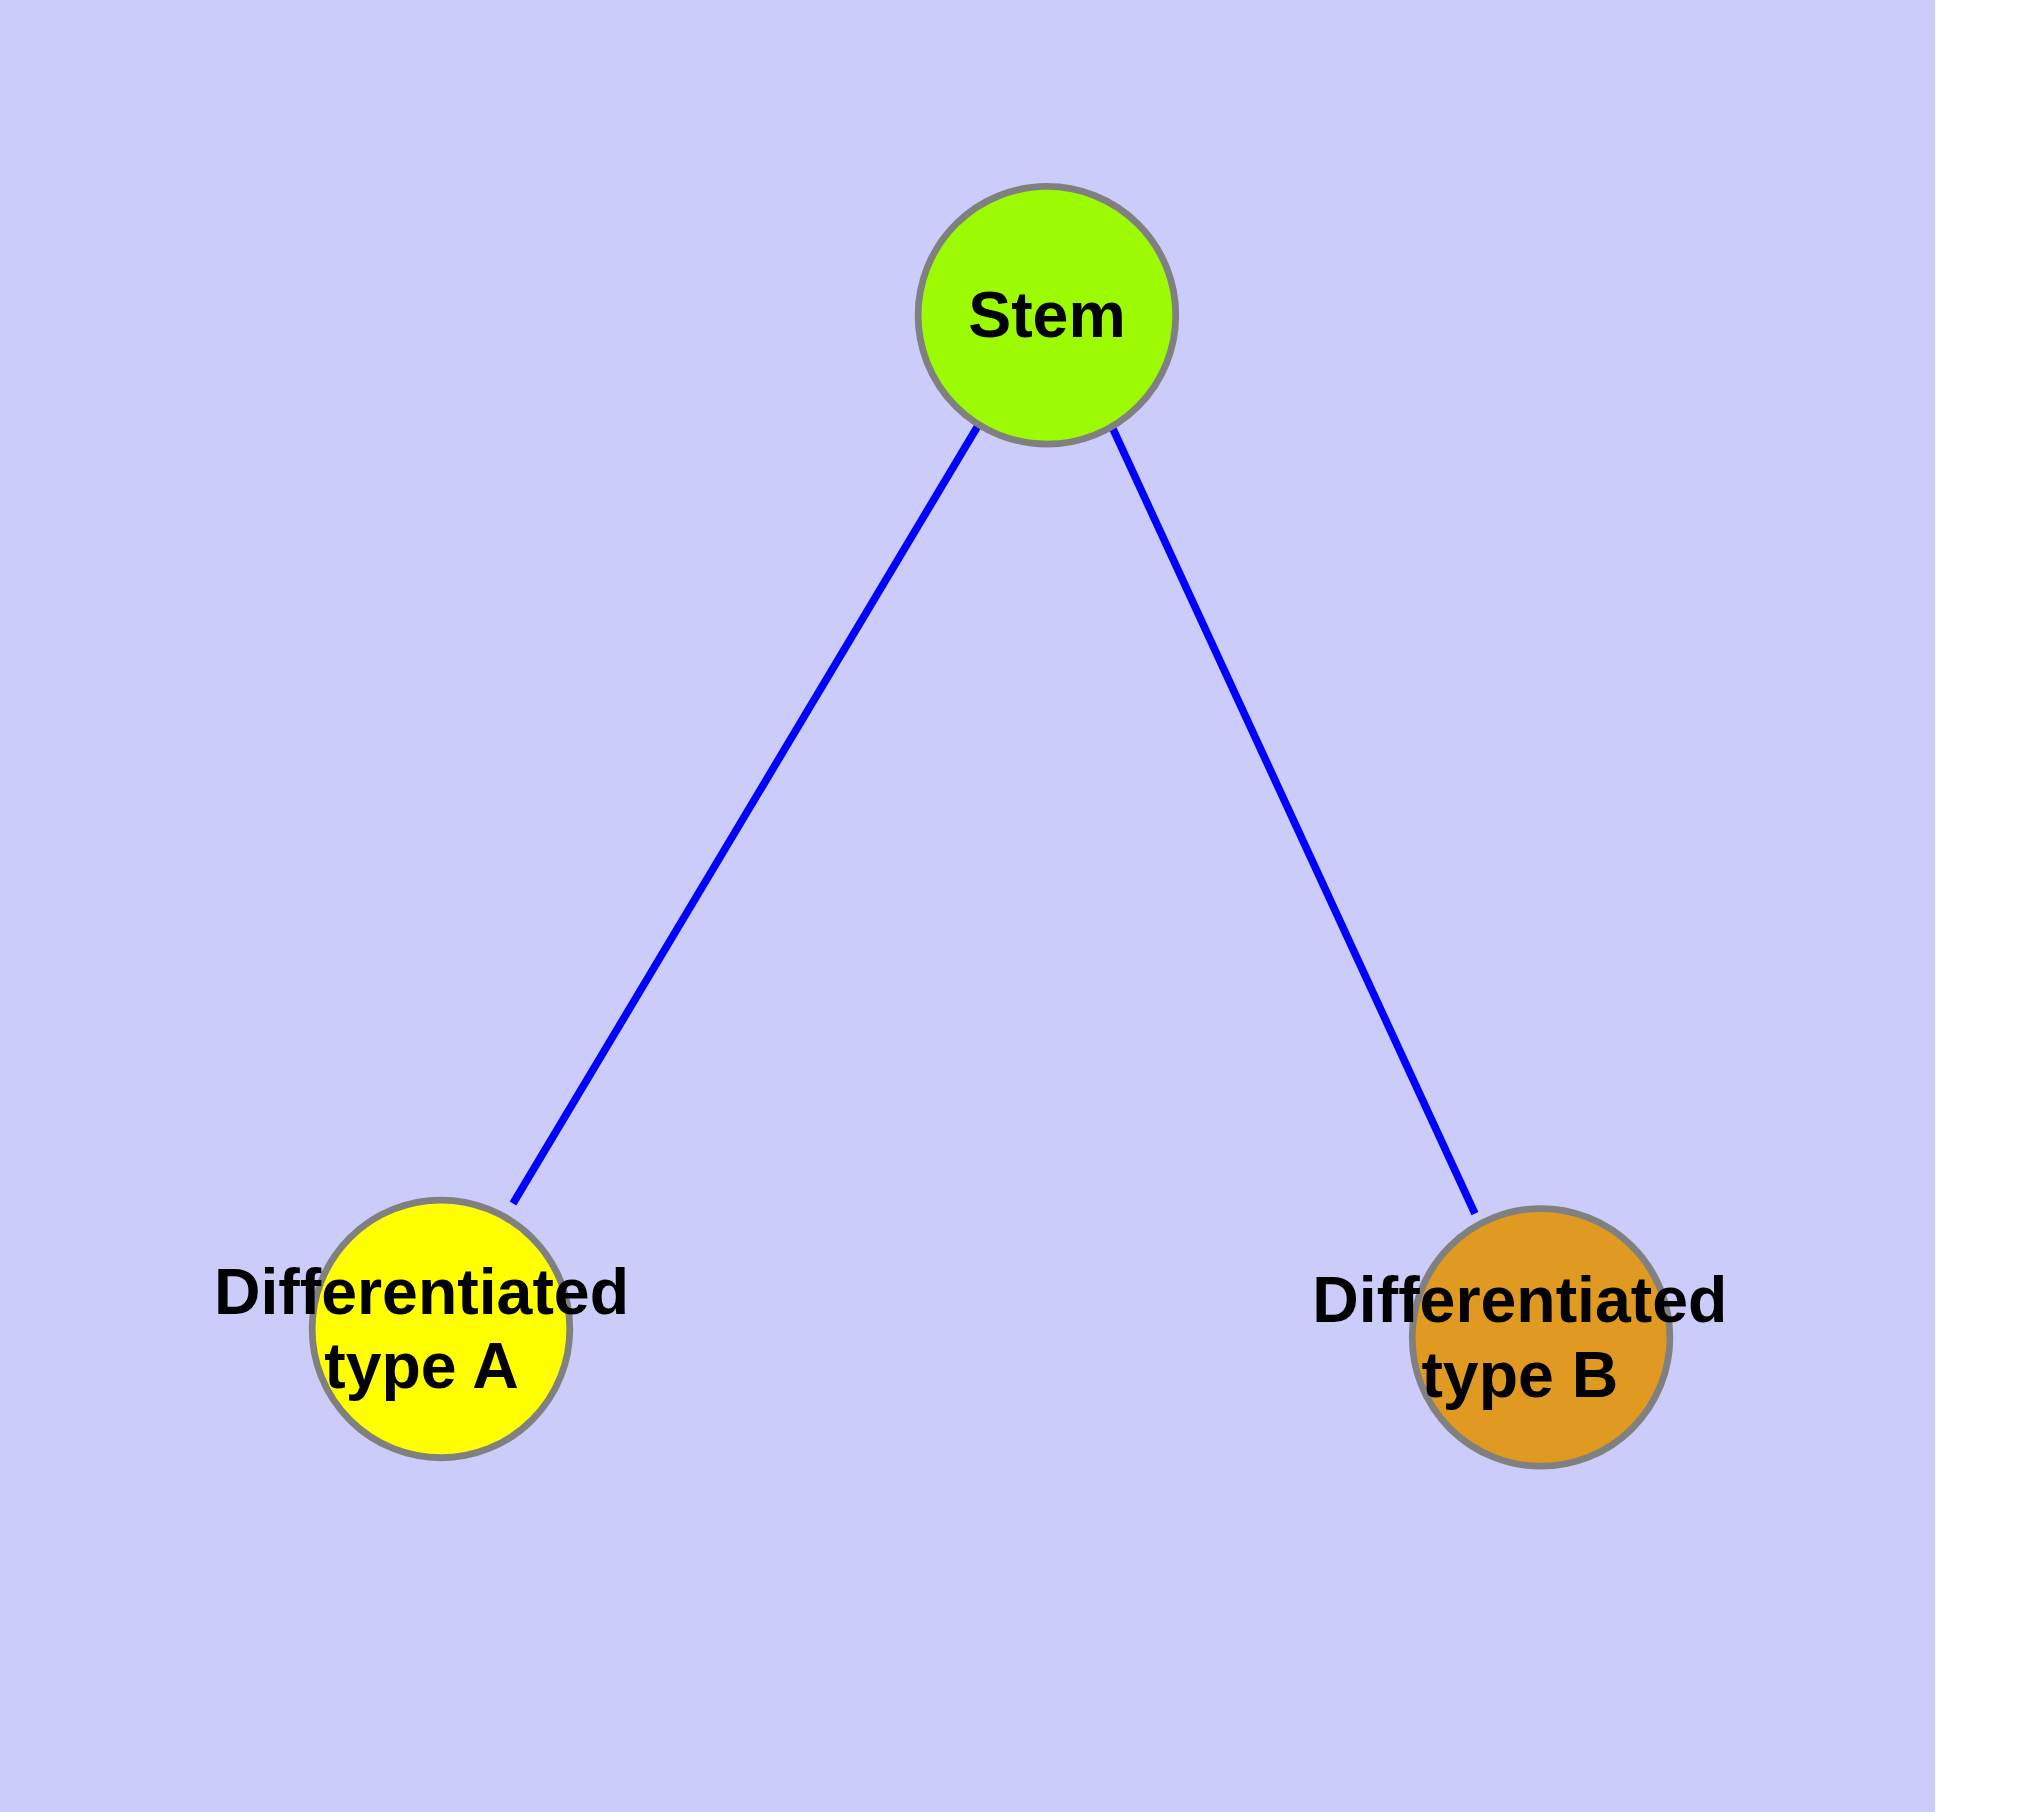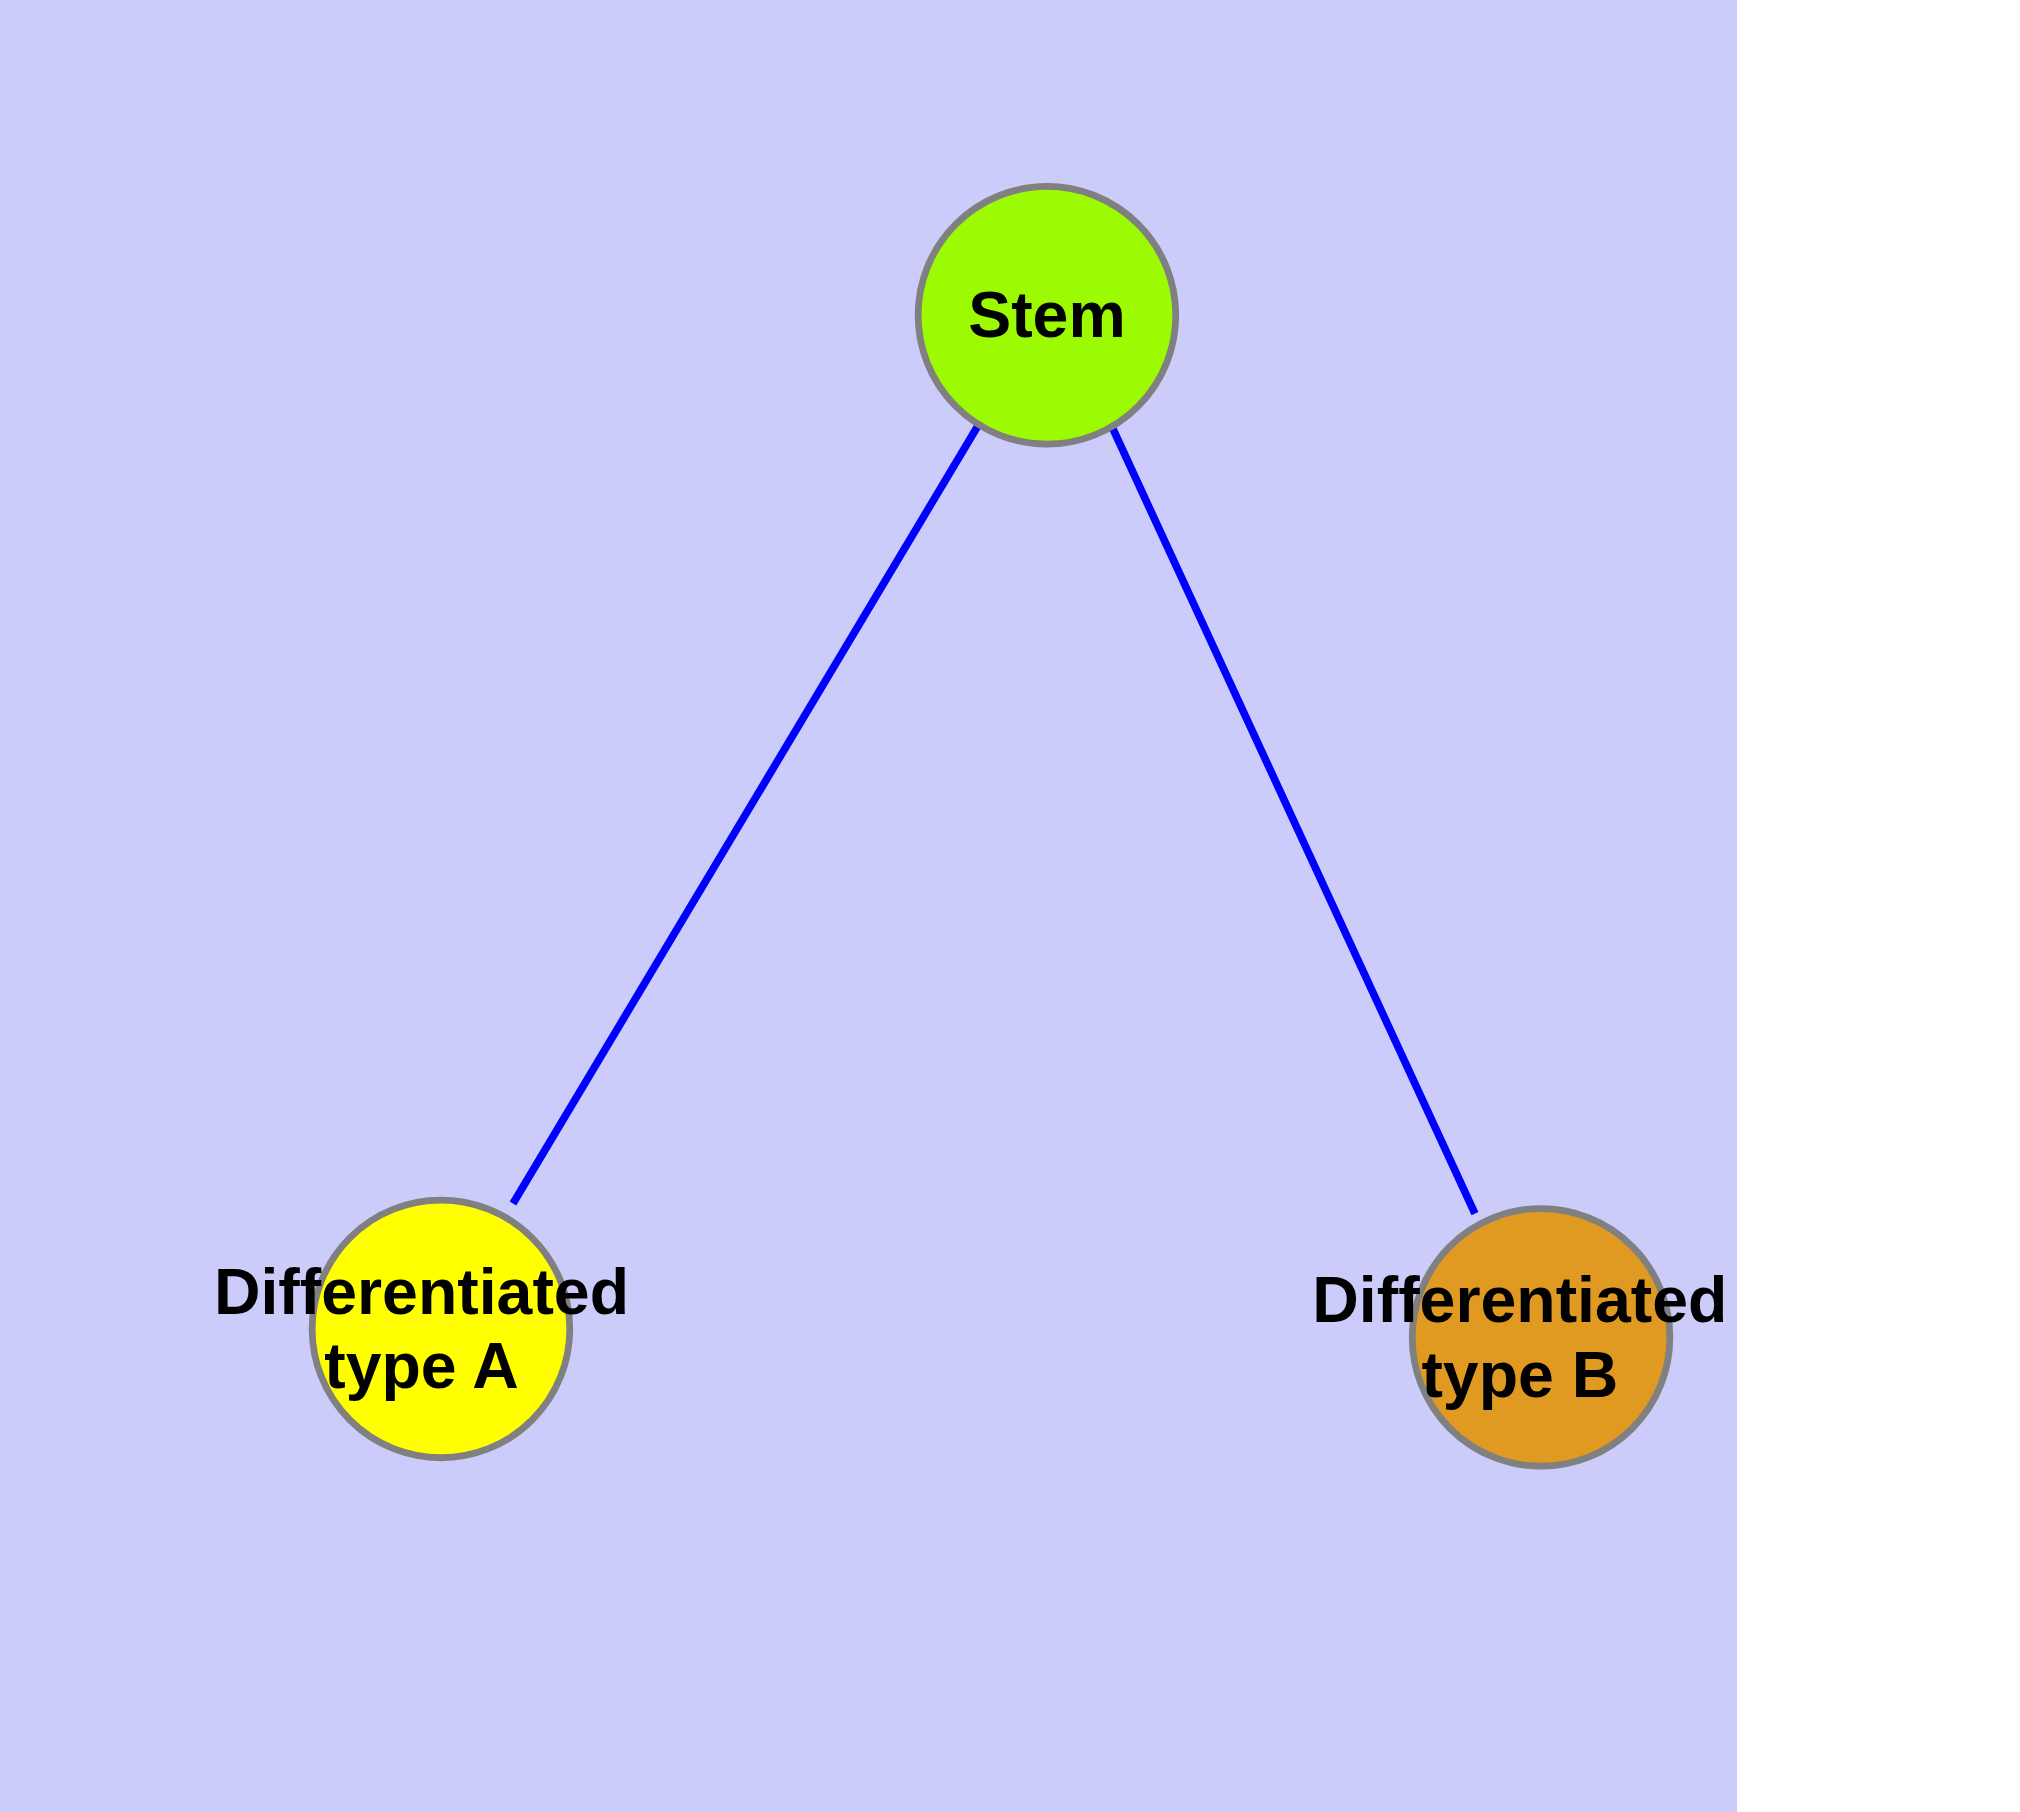--- a/index.html
+++ b/index.html
@@ -29,21 +29,21 @@
     text-anchor: middle;
     paint-order: normal;
   }
   .edge-line {
     stroke-linecap: butt;
   }
 </style>
 </head>
 <body>
 
-<div id="stage" style="width: 1737px; height: 1812px; background: rgb(204, 204, 250);">
+<div id="stage" style="width: 1935px; height: 1812px; background: rgb(204, 204, 250);">
   <svg id="graph" viewBox="0 0 2384 2138" xmlns="http://www.w3.org/2000/svg" style="width: 2021px; height: 1812px;">
     <rect id="bg-rect" x="0" y="0" width="2384" height="2138" fill="#ccccfa"></rect>
     <g id="edges-layer">
         <line x1="1155" y1="500" x2="605" y2="1420" stroke="#0000ff" stroke-width="9" class="edge-line"></line>
         <line x1="1311" y1="502" x2="1740" y2="1432" stroke="#0000ff" stroke-width="9" class="edge-line"></line>
       </g>
     <g id="nodes-layer">
         <g>
           <circle cx="1235" cy="372" r="152" fill="#9cfa02" stroke="#808080" stroke-width="8"></circle>
         </g>

